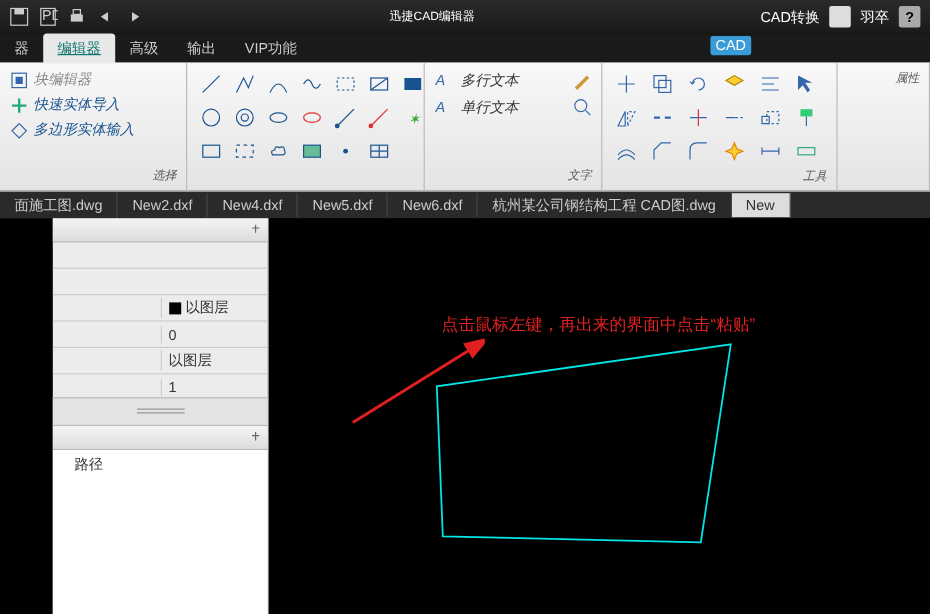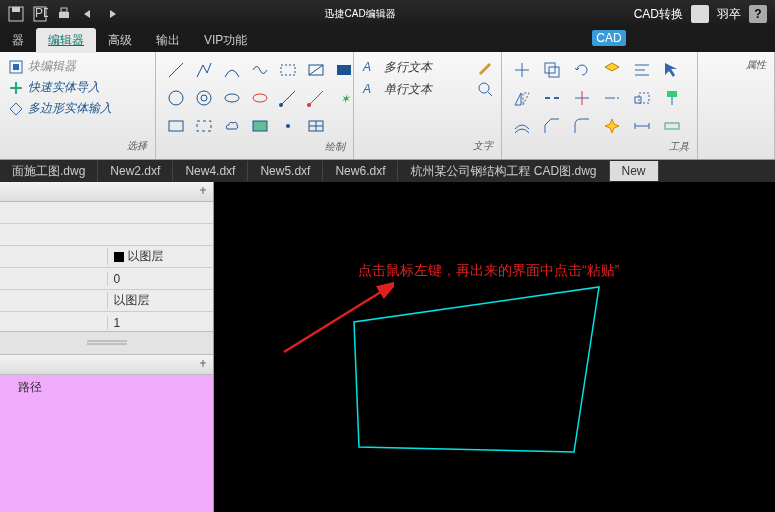--- a/index.html
+++ b/index.html
@@ -24,29 +24,29 @@
 .icon-grid{display:grid;grid-template-columns:repeat(7,24px);gap:4px;}
 .icon-grid.c6{grid-template-columns:repeat(6,26px);}
 .icon-cell{width:24px;height:24px;display:flex;align-items:center;justify-content:center;cursor:pointer;border:1px solid transparent;}
 .text-col{display:flex;flex-direction:column;gap:4px;}
 .text-row{display:flex;align-items:center;gap:4px;color:#333;cursor:pointer;}
 .ticon{width:18px;height:18px;display:inline-block;}
 .tabbar{height:22px;background:#2a2a2a;display:flex;align-items:center;overflow:hidden;}
 .tab{padding:3px 12px;color:#ccc;cursor:pointer;white-space:nowrap;border-right:1px solid #444;}
 .tab.new{background:#ddd;color:#333;}
 .work{display:flex;height:330px;position:relative;}
-.side-panel{width:214px;background:#ececec;display:flex;flex-direction:column;border-right:1px solid #999;}
+.side-panel{width:180px;background:#ececec;display:flex;flex-direction:column;border-right:1px solid #999;margin-left:44px;}
 .sp-head{height:20px;background:linear-gradient(#f4f4f4,#ddd);border-bottom:1px solid #bbb;display:flex;justify-content:flex-end;padding-right:4px;align-items:center;}
 .pin{width:12px;height:12px;display:flex;align-items:center;justify-content:center;}
 .sp-body{flex:1;overflow:hidden;}
 .prop-row{display:flex;border-bottom:1px solid #ccc;height:22px;align-items:center;}
 .prop-cell{flex:1;padding:0 6px;color:#333;border-left:1px solid #ccc;display:flex;align-items:center;gap:4px;}
 .sp2{height:24px;background:#e3e3e3;border-top:1px solid #bbb;border-bottom:1px solid #bbb;display:flex;justify-content:center;align-items:center;}
 .sp-path-head{height:20px;background:linear-gradient(#f4f4f4,#ddd);border-bottom:1px solid #bbb;display:flex;justify-content:flex-end;align-items:center;padding-right:4px;}
-.sp-path{padding:4px 18px;color:#333;background:#f0abfc;flex:1;}
+.sp-path{padding:4px 18px;color:#333;background:#ffffff;flex:1;}
 .canvas{flex:1;background:#000;position:relative;}
 .annotation{position:absolute;top:80px;left:144px;color:#e02020;font-size:14px;}
 .arrow{position:absolute;top:100px;left:60px;width:120px;height:80px;}
 svg{display:block;}
 .sq{width:10px;height:10px;background:#000;display:inline-block;}
 </style>
 </head>
 <body>
 
 <div class="titlebar">
@@ -228,21 +228,20 @@
           </div>
         <div class="icon-cell">
             <svg width="18" height="18">
               <rect x="2" y="4" width="14" height="10" fill="none" stroke="#1a5490"></rect>
               <line x1="2" y1="9" x2="16" y2="9" stroke="#1a5490"></line>
               <line x1="9" y1="4" x2="9" y2="14" stroke="#1a5490"></line>
             </svg>
           </div>
       </div>
     </div>
-    <div class="rg-label">绘制</div>
   </div>
 
   <div class="ribbon-group" style="width:148px">
     <div class="rg-content text-col">
       <div class="text-row">
         <svg class="ticon">
             <text x="1" y="13" font-size="12" fill="#36a">A</text>
           </svg>
         <span>多行文本</span>
         <svg width="16" height="16" style="margin-left:auto">

